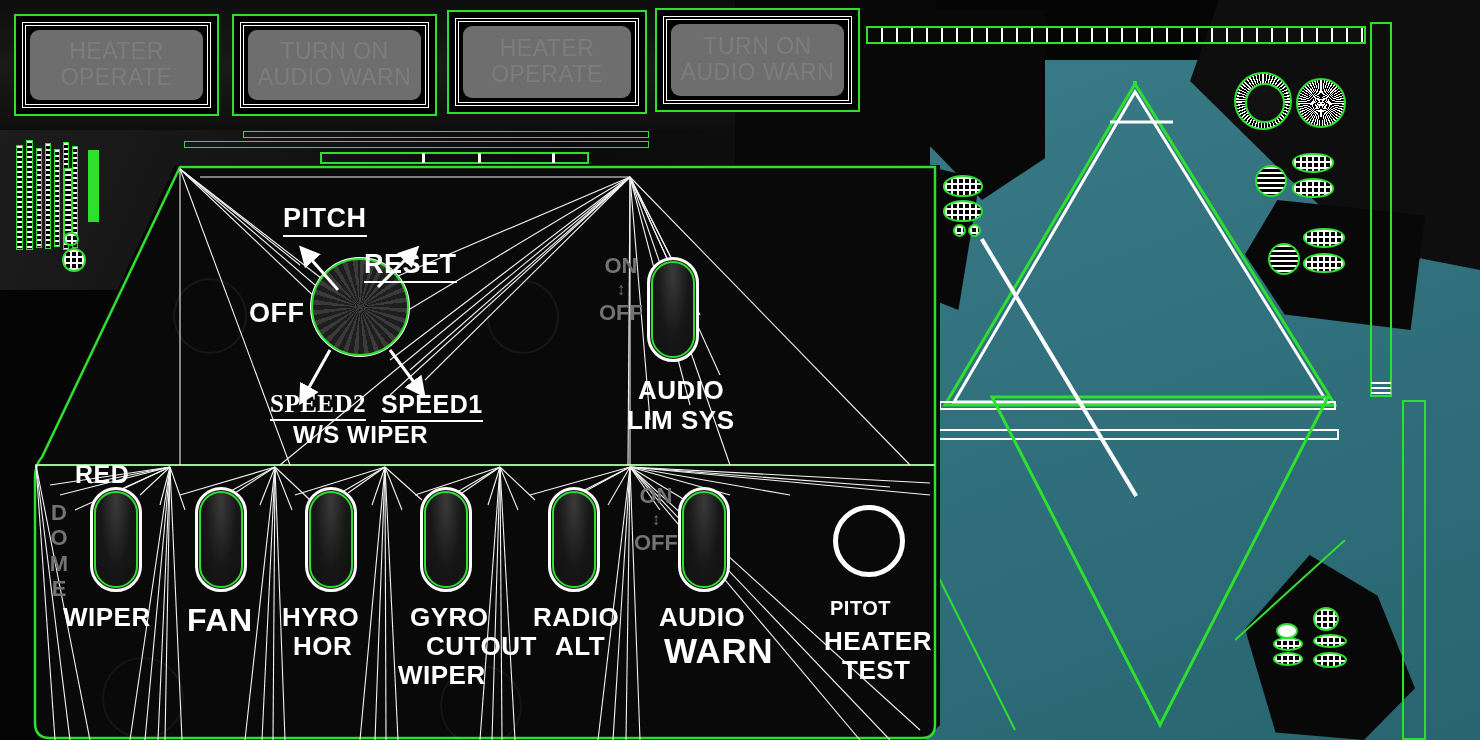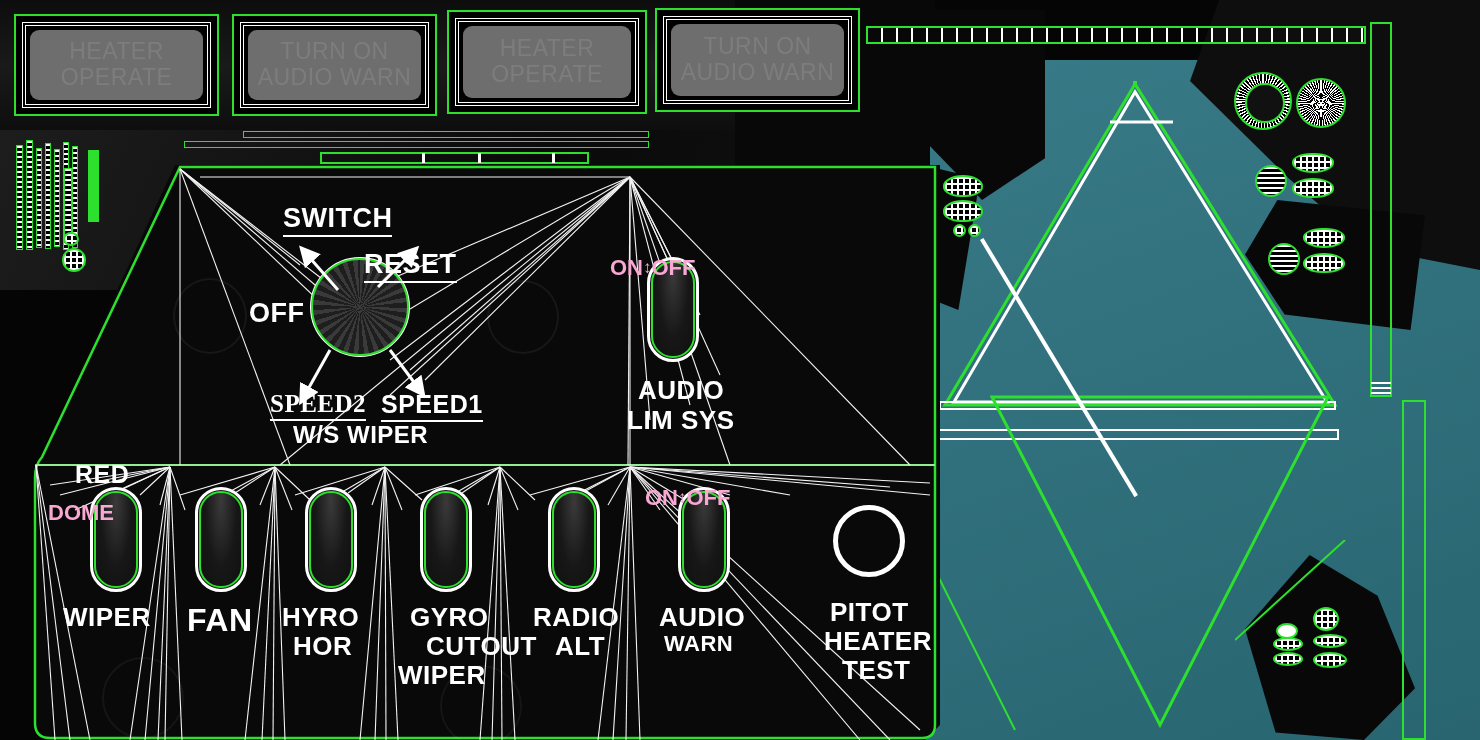--- a/index.html
+++ b/index.html
@@ -23,21 +23,21 @@
               justify-content:center;line-height:1.12;}
   .annun-face span{color:#7d7d7d;font-size:23px;letter-spacing:.5px;font-family:"Liberation Sans",sans-serif;}
 
   
   #panel{position:absolute;left:30px;top:165px;width:910px;height:575px;}
   #panel svg{position:absolute;left:0;top:0;}
 
   .lbl{position:absolute;color:#fff;font-family:"Liberation Sans",sans-serif;
        font-weight:bold;letter-spacing:.5px;white-space:nowrap;text-align:center;}
   .lbl.u{border-bottom:2px solid #fff;padding-bottom:1px;}
-  .vlbl{position:absolute;color:#f9a8d4;font-weight:bold;display:flex;
+  .vlbl{position:absolute;color:#737373;font-weight:bold;display:flex;flex-direction:column;
         align-items:center;line-height:1.0;}
   .vlbl span{display:block;}
 
   
   .tgl{position:absolute;box-sizing:border-box;border:3px solid #fff;border-radius:999px;
        background:#1a1a1a;}
   .tgl .gr{position:absolute;left:1px;top:1px;right:1px;bottom:1px;box-sizing:border-box;
            border:2px solid #2ee02e;border-radius:999px;
            background:radial-gradient(ellipse at 50% 10%,#3a3a3a 0%,#171717 55%,#101010 100%);}
   .knob{position:absolute;box-sizing:border-box;border:3px solid #fff;border-radius:50%;}
@@ -343,21 +343,21 @@
         </marker>
       </defs>
       <g stroke="#ffffff" stroke-width="3" fill="none" marker-end="url(#ah)">
         <line x1="128" y1="95" x2="93" y2="55"></line>
         <line x1="168" y1="92" x2="205" y2="55"></line>
         <line x1="120" y1="155" x2="92" y2="205"></line>
         <line x1="180" y1="155" x2="212" y2="198"></line>
       </g>
     </svg>
 
-    <div class="lbl u" style="left:253px;top:38px;font-size:27px;">SWITCH</div>
+    <div class="lbl u" style="left:253px;top:38px;font-size:27px;">PITCH</div>
     <div class="lbl u" style="left:334px;top:38px;font-size:27px;margin-top:46px;">RESET</div>
     <div class="lbl" style="left:219px;top:133px;font-size:27px;">OFF</div>
     <div class="lbl u" style="left:240px;top:225px;font-size:25px;font-family:Liberation Serif, serif;">SPEED2</div>
     <div class="lbl u" style="left:351px;top:225px;font-size:25px;">SPEED1</div>
     <div class="lbl" style="left:263px;top:256px;font-size:24px;">W/S WIPER</div>
 
     <div class="tgl" style="left:617px;top:92px;width:52px;height:105px;">
       <div class="gr"></div>
     </div>
     <div class="vlbl" style="left:580px;top:90px;width:22px;font-size:22px;">
@@ -406,22 +406,22 @@
 
     <div class="tgl" style="left:648px;top:322px;width:52px;height:105px;">
       <div class="gr"></div>
     </div>
     <div class="vlbl" style="left:615px;top:320px;width:22px;font-size:22px;">
       <span>ON</span>
       <span style="font-size:17px;margin:4px 0;">↕</span>
       <span>OFF</span>
     </div>
     <div class="lbl" style="left:629px;top:437px;font-size:26px;">AUDIO</div>
-    <div class="lbl" style="left:634px;top:466px;font-size:22px;">WARN</div>
+    <div class="lbl" style="left:634px;top:466px;font-size:35px;">WARN</div>
 
     <div class="ring" style="left:803px;top:340px;width:72px;height:72px;"></div>
-    <div class="lbl" style="left:800px;top:432px;font-size:26px;text-align:right;">PITOT</div>
+    <div class="lbl" style="left:800px;top:432px;font-size:20px;text-align:right;">PITOT</div>
     <div class="lbl" style="left:794px;top:461px;font-size:26px;">HEATER</div>
     <div class="lbl" style="left:812px;top:490px;font-size:26px;">TEST</div>
 
   </div>
 
 </div>
 
 </body></html>

